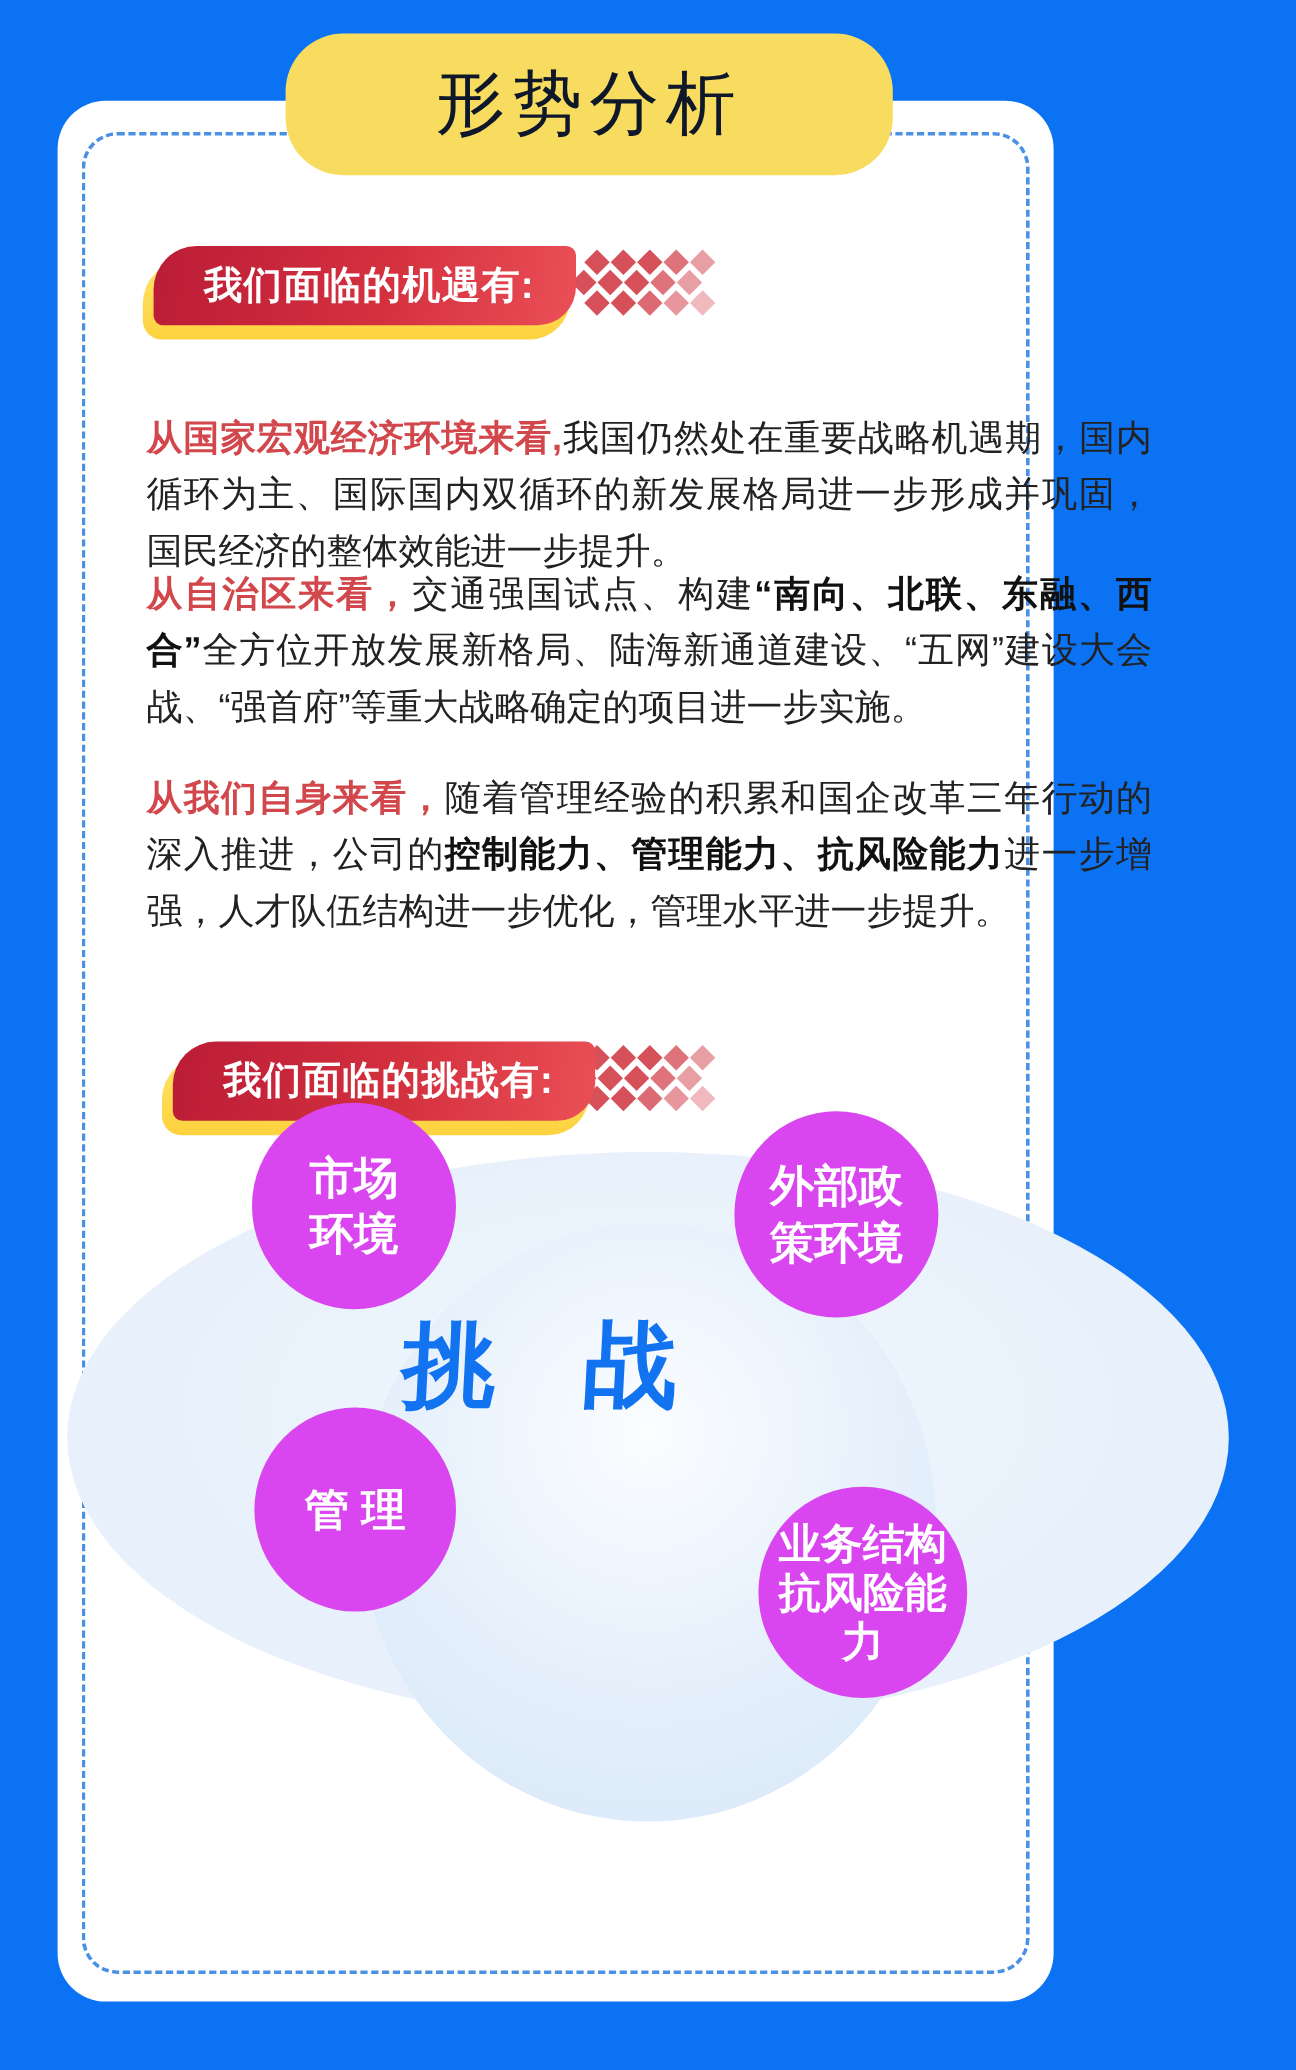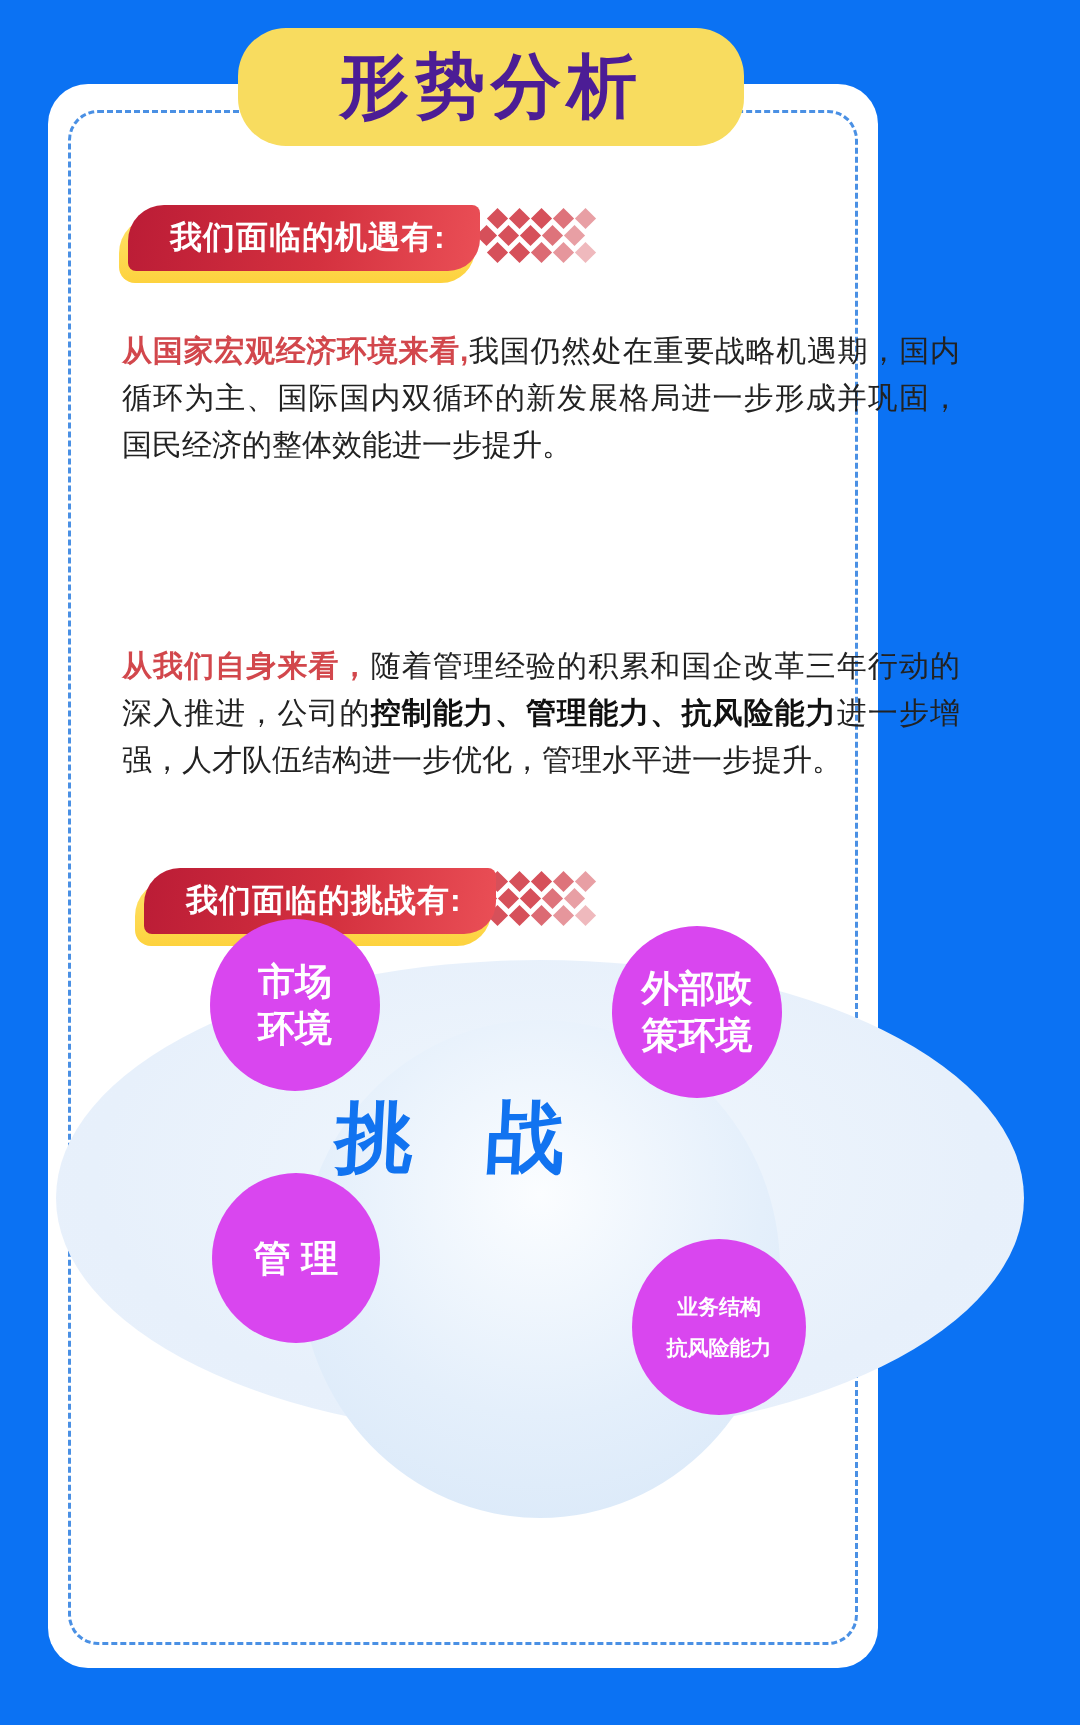--- a/index.html
+++ b/index.html
@@ -18,21 +18,21 @@
     position:absolute;left:20px;top:26px;right:20px;bottom:23px;
     border:3px dashed #4a90e4;border-radius:30px;
   }
   
   .title-pill{
     position:absolute;left:238px;top:28px;width:506px;height:118px;
     background:#f8dc5f;border-radius:48px;
     display:flex;align-items:center;justify-content:center;z-index:6;
   }
   .title-pill span{
-    font-size:70px;font-weight:bold;color:#4c1d95;letter-spacing:6px;
+    font-size:58px;font-weight:normal;color:#0f172a;letter-spacing:6px;
   }
   
   .ribbon{position:absolute;width:352px;height:66px;z-index:3;}
   .ribbon-yellow{
     position:absolute;left:-9px;top:12px;width:101%;height:100%;
     background:linear-gradient(180deg,#ffe36a,#fdd23e);
     border-radius:36px 10px 34px 16px;
   }
   .ribbon-red{
     position:absolute;inset:0;
@@ -54,21 +54,21 @@
   .prow .dm:nth-child(4){opacity:.8;}
   .prow .dm:nth-child(5){opacity:.55;}
   .prow:nth-child(3) .dm:nth-child(3){opacity:.85;}
   .prow:nth-child(3) .dm:nth-child(4){opacity:.6;}
   .prow:nth-child(3) .dm:nth-child(5){opacity:.4;}
   
   .para{
     position:absolute;left:74px;width:838px;
     font-size:30px;line-height:47px;color:#222222;text-align:justify;
   }
-  #para-1{top:243px;}
+  #para-1{top:258px;}
   #para-2{top:388px;}
   #para-3{top:558px;}
   .seg-lead{color:#d2474c;font-weight:bold;}
   .seg-bold{color:#111111;font-weight:bold;}
   .seg-normal{color:#222222;}
   
   .bg-ellipse{
     position:absolute;left:8px;top:876px;width:968px;height:476px;
     background:radial-gradient(ellipse at 50% 45%,#f1f7fd 0%,#e7f0fb 65%,#e9f1fc 100%);
     border-radius:50%;
@@ -79,21 +79,21 @@
     background:radial-gradient(circle at 50% 35%,#fbfdff 0%,#e4effb 55%,#d7e7f8 100%);
   }
   .bubble{
     position:absolute;background:#d946ef;border-radius:50%;
     display:flex;align-items:center;justify-content:center;text-align:center;
     color:#ffffff;font-weight:bold;white-space:pre-line;z-index:4;
   }
   #bubble-market{left:162px;top:835px;width:170px;height:172px;font-size:37px;line-height:47px;}
   #bubble-policy{left:564px;top:842px;width:170px;height:172px;font-size:37px;line-height:47px;}
   #bubble-management{left:164px;top:1089px;width:168px;height:170px;font-size:37px;line-height:47px;}
-  #bubble-business{left:584px;top:1155px;width:174px;height:176px;font-size:21px;line-height:41px;}
+  #bubble-business{left:584px;top:1155px;width:174px;height:176px;font-size:35px;line-height:41px;}
   .center-label{
     position:absolute;left:0;top:1002px;width:100%;text-align:center;z-index:4;
     font-size:78px;font-weight:bold;color:#1173f0;letter-spacing:26px;
     transform:skewX(-3deg);
   }
 </style>
 </head>
 <body>
 
 <div class="title-pill">
@@ -127,20 +127,21 @@
       <div class="prow">
         <span class="dm"></span>
         <span class="dm"></span>
         <span class="dm"></span>
         <span class="dm"></span>
         <span class="dm"></span>
       </div>
     </div>
 
   <div class="para" id="para-1"><span class="seg-lead">从国家宏观经济环境来看,</span><span class="seg-normal">我国仍然处在重要战略机遇期，国内循环为主、国际国内双循环的新发展格局进一步形成并巩固，国民经济的整体效能进一步提升。</span></div>
+  <div class="para" id="para-2"><span class="seg-lead">从自治区来看，</span><span class="seg-normal">交通强国试点、构建</span><span class="seg-bold">“南向、北联、东融、西合”</span><span class="seg-normal">全方位开放发展新格局、陆海新通道建设、“五网”建设大会战、“强首府”等重大战略确定的项目进一步实施。</span></div>
   <div class="para" id="para-3"><span class="seg-lead">从我们自身来看，</span><span class="seg-normal">随着管理经验的积累和国企改革三年行动的深入推进，公司的</span><span class="seg-bold">控制能力、管理能力、抗风险能力</span><span class="seg-normal">进一步增强，人才队伍结构进一步优化，管理水平进一步提升。</span></div>
 
   <div class="ribbon" id="ribbon-challenges">
     <div class="ribbon-yellow"></div>
     <div class="ribbon-red">
       <span>我们面临的挑战有:</span>
     </div>
   </div>
   <div class="pattern" id="pattern-challenges">
       <div class="prow">

